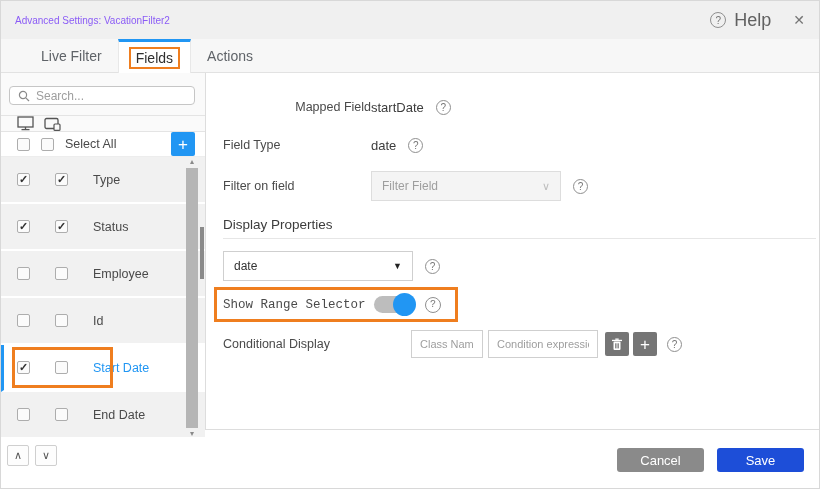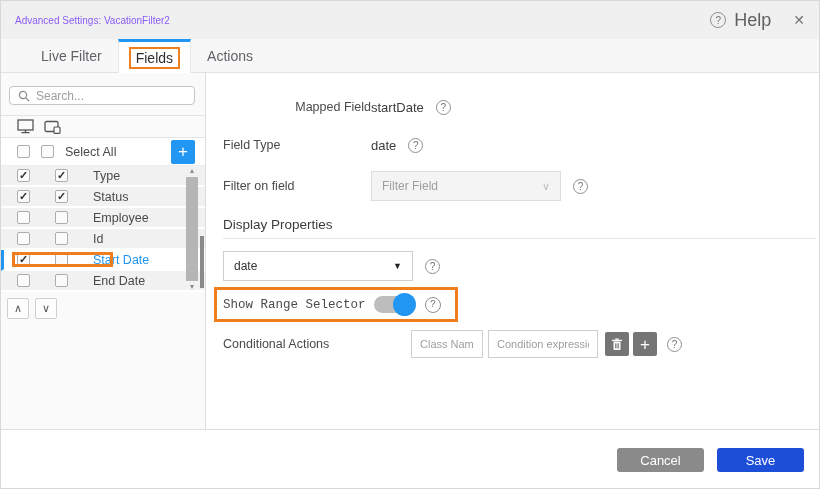--- a/index.html
+++ b/index.html
@@ -38,21 +38,21 @@
                       font-family:"Liberation Sans", sans-serif; }
   .search-box input::placeholder { color:#9e9e9e; }
 
   
   .devices { height:22px; display:flex; align-items:center; gap:10px; padding-left:16px; border-bottom:1px solid #e4e4e4; }
 
   
   .row { height:28px; display:flex; align-items:center; padding-left:16px; gap:11px; background:#fff; }
   .row.selectall { border-bottom:1px solid #ededed; }
   .list { position:relative; }
-  .frow { height:21px; display:flex; align-items:center; padding-left:16px; gap:25px;
+  .frow { height:47px; display:flex; align-items:center; padding-left:16px; gap:25px;
           background:#f1f1f1; border-bottom:2px solid #fff; position:relative; }
   .frow .lbl { font-size:12.5px; color:#4a4a4a; }
   .frow.selected { background:#fff; border-left:3px solid #2196F3; padding-left:13px; }
   .frow.selected .lbl { color:#2196F3; }
   .frow .hl-box { position:absolute; left:8px; top:2px; right:92px; bottom:2px; border:3px solid #EF7E1F; pointer-events:none; }
 
   .cb { width:13px; height:13px; border:1px solid #adadad; border-radius:2px; background:#fbfbfb;
         display:inline-flex; align-items:center; justify-content:center; font-size:11px; color:#333; }
   .cb.checked::after { content:"✓"; font-weight:bold; line-height:1; }
 
@@ -259,21 +259,21 @@
         <div class="range-box">
           <span class="mlabel">Show Range Selector</span>
           <div class="toggle">
             <div class="knob"></div>
           </div>
           <span class="help-circ">?</span>
         </div>
       </div>
 
       <div class="mrow" style="margin-top:8px;">
-        <span class="mlabel">Conditional Actions</span>
+        <span class="mlabel">Conditional Display</span>
         <input class="ti cls" type="text" placeholder="Class Name" style="">
         <input class="ti cond" type="text" placeholder="Condition expression" style="">
         <button class="sqbtn">
           <span>
             <svg width="12" height="13" viewBox="0 0 12 13">
                 <rect x="2.5" y="3.5" width="7" height="8.5" rx="1" fill="#fff"></rect>
                 <rect x="1" y="1.8" width="10" height="1.3" fill="#fff"></rect>
                 <rect x="4.3" y="0.5" width="3.4" height="1.3" fill="#fff"></rect>
                 <line x1="4.6" y1="5.3" x2="4.6" y2="10.4" stroke="#757575" stroke-width="0.9"></line>
                 <line x1="6" y1="5.3" x2="6" y2="10.4" stroke="#757575" stroke-width="0.9"></line>

